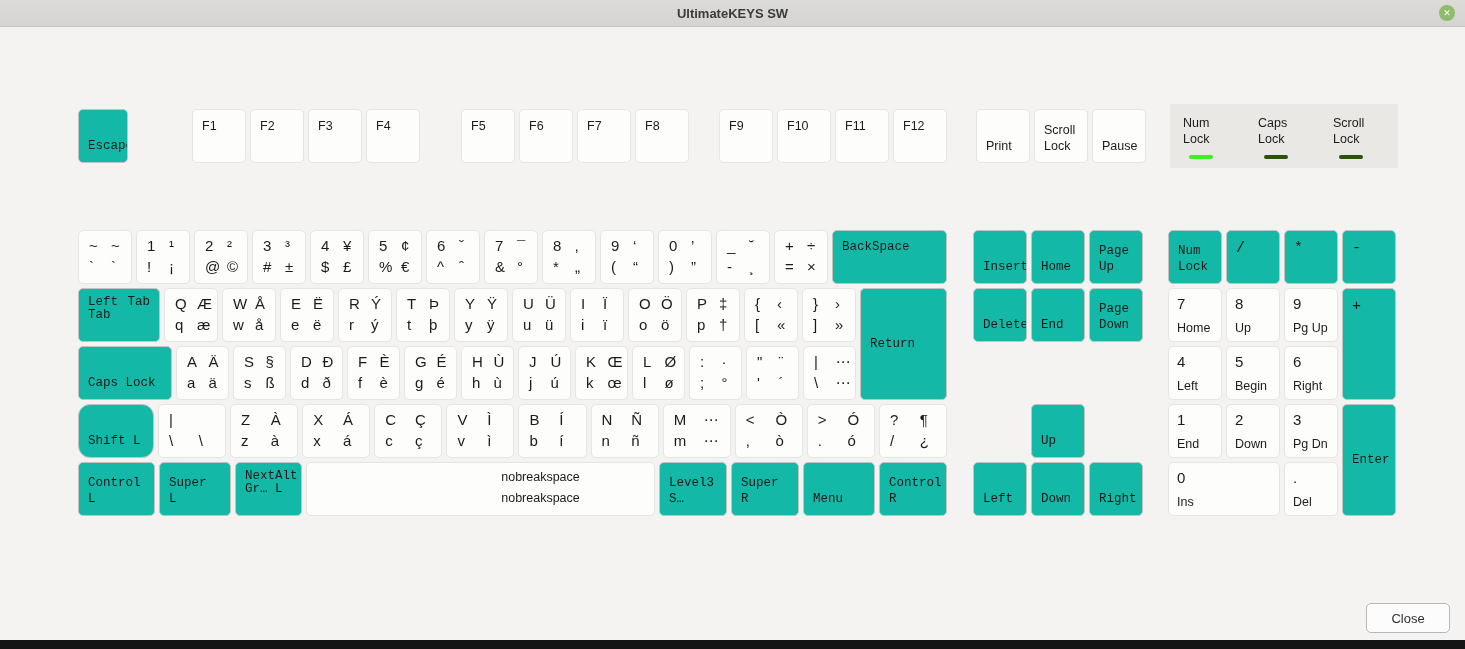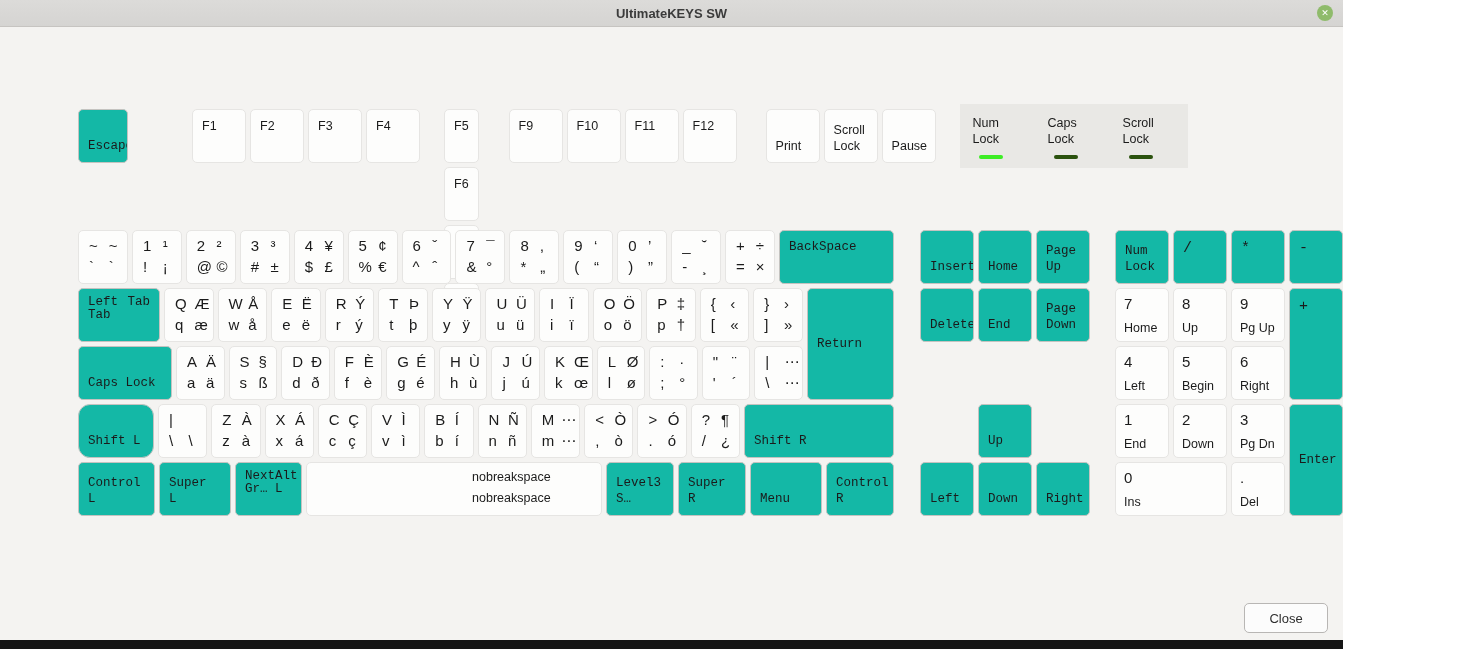--- a/index.html
+++ b/index.html
@@ -1,17 +1,17 @@
 <!DOCTYPE html>
 <html><head>
 <meta charset="utf-8">
 <style>
   html,body{margin:0;padding:0;}
   .app{
-    position:relative; width:1343px; height:649px; overflow:hidden;
+    position:relative; width:1465px; height:649px; overflow:hidden;
     background:#f4f3f1; font-family:"Liberation Sans","DejaVu Sans",sans-serif;
     color:#1b1b1b; -webkit-font-smoothing:antialiased;
   }
   
   .titlebar{
     height:26px; background:linear-gradient(#dcdbd9,#d5d4d2);
     border-bottom:1px solid #c6c4c1; display:flex; align-items:center; justify-content:center;
     position:relative;
   }
   .title{font-size:13px; font-weight:bold; color:#3b3b3b;}
@@ -51,21 +51,21 @@
     display:flex; align-items:flex-end; height:100%; box-sizing:border-box;
     padding:8px 9px; font-size:12.5px; line-height:1.3;
   }
   .al-top .lbl{align-items:flex-start;}
   .al-center .lbl{align-items:center;border-radius:12px;}
   .k-kp-divide .lbl,.k-kp-multiply .lbl,.k-kp-subtract .lbl,.k-kp-add .lbl{font-size:15px;}
   
   .content{padding-left:78px;}
   .fnrow{display:flex; align-items:flex-start; height:54px; margin-top:82px;}
   .kgroup{display:flex; gap:4px;}
-  .g1{margin-left:64px;} .g2{margin-left:24px;flex-direction:column;} .g3{margin-left:30px;} .gsys{margin-left:29px;}
+  .g1{margin-left:64px;} .g2{margin-left:41px;} .g3{margin-left:30px;} .gsys{margin-left:29px;}
   .panel{
     margin-left:24px; margin-top:-5px; height:64px; width:228px; box-sizing:border-box;
     background:#e9e8e5; display:flex; justify-content:space-between; padding:11px 13px 9px 13px;
   }
   .indicator{display:flex; flex-direction:column; align-items:flex-start;}
   .ind-label{display:block; width:52px; font-size:12.5px; line-height:1.3; color:#1b1b1b;}
   .led{width:24px; height:4px; border-radius:2px; margin:7px 0 0 6px;}
   
   .mainsec{display:flex; margin-top:67px; align-items:flex-start;}
   .mainblock{position:relative; width:869px;}
@@ -585,23 +585,20 @@
               </div>
             </div>
             <div class="key chr k-slash">
               <div class="q">
                 <span>?</span>
                 <span>¶</span>
                 <span>/</span>
                 <span>¿</span>
               </div>
             </div>
-            <div class="key mod k-shift-r" style="flex: 0 0 150px;">
-              <div class="lbl">Shift R</div>
-            </div>
           </div>
         <div class="mainrow">
             <div class="key mod k-control-l" style="flex: 0 0 77px;">
               <div class="lbl">Control L</div>
             </div>
             <div class="key mod k-super-l" style="flex: 0 0 72px;">
               <div class="lbl">Super L</div>
             </div>
             <div class="key mod k-alt-l" style="flex: 0 0 67px;">
               <div class="lines2">

